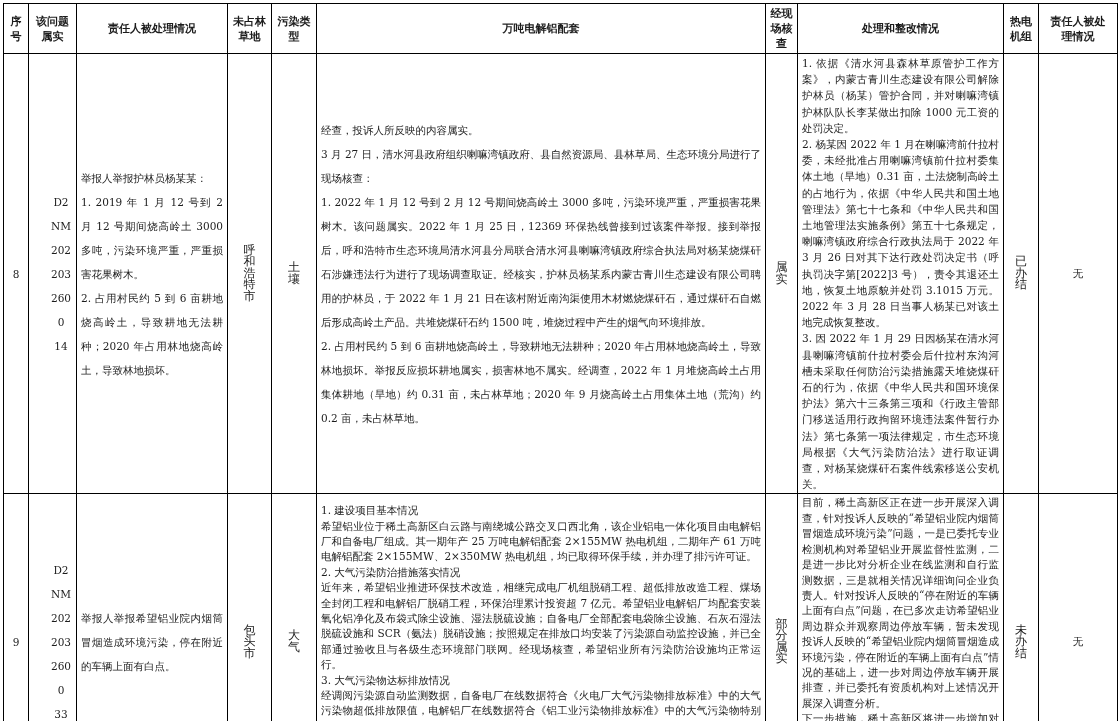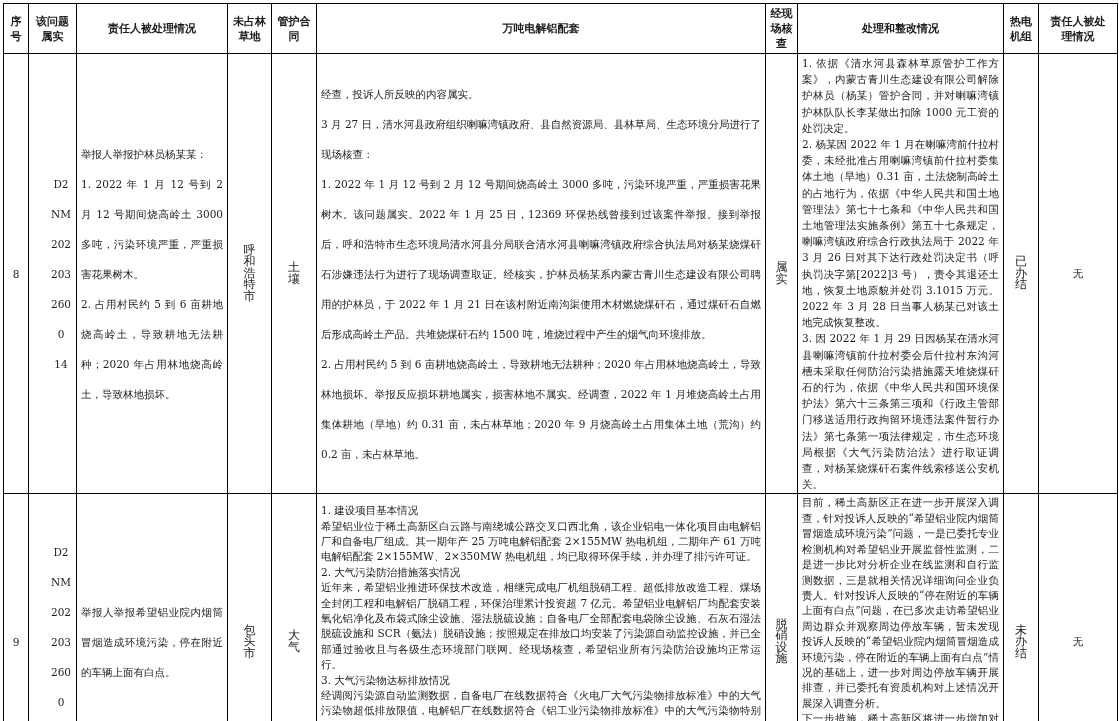--- a/index.html
+++ b/index.html
@@ -19,21 +19,21 @@
   }
   thead th{
     font-weight:bold;font-size:11px;text-align:center;
     line-height:15px;padding:2px 3px;
   }
   tr.r-head{height:39px;}
   tr.r-8{height:392px;}
   tr.r-9{height:281px;}
   .paras{white-space:pre-wrap;text-align:justify;}
   .center{text-align:center;}
-  .lh-a{line-height:30px;}
+  .lh-a{line-height:24px;}
   .lh-b{line-height:16.2px;}
   .lh-c{line-height:15.4px;}
   .vtext{
     width:12px;margin:0 auto;text-align:left;
     word-break:break-all;line-height:11.5px;font-size:12px;
   }
   .brk{word-break:break-all;padding-left:21px;}
   .head-wrap{display:inline-block;max-width:58px;}
 </style>
 </head>
@@ -52,36 +52,36 @@
         <col style="width:206px">
         <col style="width:35px">
       <col style="width:79px">
     </colgroup>
     <thead>
       <tr class="r-head">
         <th>序号</th>
         <th>该问题属实</th>
         <th>责任人被处理情况</th>
         <th>未占林草地</th>
-        <th>管护合同</th>
+        <th>污染类型</th>
         <th>万吨电解铝配套</th>
         <th>经现场核查</th>
         <th>处理和整改情况</th>
         <th>热电机组</th>
         <th><span class="head-wrap">责任人被处理情况</span></th>
       </tr>
     </thead>
     <tbody>
       <tr class="r-8">
         <td class="center">8</td>
         <td class="center paras lh-a brk">D2NM202
 2032600
 14</td>
         <td class="paras lh-a">举报人举报护林员杨某某：
-1. 2022 年 1 月 12 号到 2 月 12 号期间烧高岭土 3000 多吨，污染环境严重，严重损害花果树木。
+1. 2019 年 1 月 12 号到 2 月 12 号期间烧高岭土 3000 多吨，污染环境严重，严重损害花果树木。
 2. 占用村民约 5 到 6 亩耕地烧高岭土，导致耕地无法耕种；2020 年占用林地烧高岭土，导致林地损坏。</td>
         <td>
             <div class="vtext">呼和浩特市</div>
           </td>
         <td>
             <div class="vtext">土壤</div>
           </td>
         <td class="paras lh-a">经查，投诉人所反映的内容属实。
 3 月 27 日，清水河县政府组织喇嘛湾镇政府、县自然资源局、县林草局、生态环境分局进行了现场核查：
 1. 2022 年 1 月 12 号到 2 月 12 号期间烧高岭土 3000 多吨，污染环境严重，严重损害花果树木。该问题属实。2022 年 1 月 25 日，12369 环保热线曾接到过该案件举报。接到举报后，呼和浩特市生态环境局清水河县分局联合清水河县喇嘛湾镇政府综合执法局对杨某烧煤矸石涉嫌违法行为进行了现场调查取证。经核实，护林员杨某系内蒙古青川生态建设有限公司聘用的护林员，于 2022 年 1 月 21 日在该村附近南沟渠使用木材燃烧煤矸石，通过煤矸石自燃后形成高岭土产品。共堆烧煤矸石约 1500 吨，堆烧过程中产生的烟气向环境排放。
@@ -109,21 +109,21 @@
         <td>
             <div class="vtext">大气</div>
           </td>
         <td class="paras lh-c">1. 建设项目基本情况
 希望铝业位于稀土高新区白云路与南绕城公路交叉口西北角，该企业铝电一体化项目由电解铝厂和自备电厂组成。其一期年产 25 万吨电解铝配套 2×155MW 热电机组，二期年产 61 万吨电解铝配套 2×155MW、2×350MW 热电机组，均已取得环保手续，并办理了排污许可证。
 2. 大气污染防治措施落实情况
 近年来，希望铝业推进环保技术改造，相继完成电厂机组脱硝工程、超低排放改造工程、煤场全封闭工程和电解铝厂脱硝工程，环保治理累计投资超 7 亿元。希望铝业电解铝厂均配套安装氧化铝净化及布袋式除尘设施、湿法脱硫设施；自备电厂全部配套电袋除尘设施、石灰石湿法脱硫设施和 SCR（氨法）脱硝设施；按照规定在排放口均安装了污染源自动监控设施，并已全部通过验收且与各级生态环境部门联网。经现场核查，希望铝业所有污染防治设施均正常运行。
 3. 大气污染物达标排放情况
 经调阅污染源自动监测数据，自备电厂在线数据符合《火电厂大气污染物排放标准》中的大气污染物超低排放限值，电解铝厂在线数据符合《铝工业污染物排放标准》中的大气污染物特别排放限值。此外，希望铝业按照排污许可证相关要求，委托第三方检测机构定期开展自行监测工作，自行监测数据显示，企业各项大气污染物均达到《大气污染物综合排放标准》《火电厂大气污染物排放标准》等相关标准要求。投诉人反映的烟筒冒烟现象为希望铝业达到国家规定的超低排放标准和特别排放限值标准的烟气和冷却塔排放的水蒸气。</td>
         <td>
-            <div class="vtext">脱硝设施</div>
+            <div class="vtext">部分属实</div>
           </td>
         <td class="paras lh-c">目前，稀土高新区正在进一步开展深入调查，针对投诉人反映的“希望铝业院内烟筒冒烟造成环境污染”问题，一是已委托专业检测机构对希望铝业开展监督性监测，二是进一步比对分析企业在线监测和自行监测数据，三是就相关情况详细询问企业负责人。针对投诉人反映的“停在附近的车辆上面有白点”问题，在已多次走访希望铝业周边群众并观察周边停放车辆，暂未发现投诉人反映的“希望铝业院内烟筒冒烟造成环境污染，停在附近的车辆上面有白点”情况的基础上，进一步对周边停放车辆开展排查，并已委托有资质机构对上述情况开展深入调查分析。
 下一步措施，稀土高新区将进一步增加对企业的检查和监测频次，确保污染防治设施稳定运行污染物达标排放，有效防止发生各类环境违法行为，做到切实维护群众环境权益。</td>
         <td>
             <div class="vtext">未办结</div>
           </td>
         <td class="center">无</td>
       </tr>
     </tbody>
   </table>

